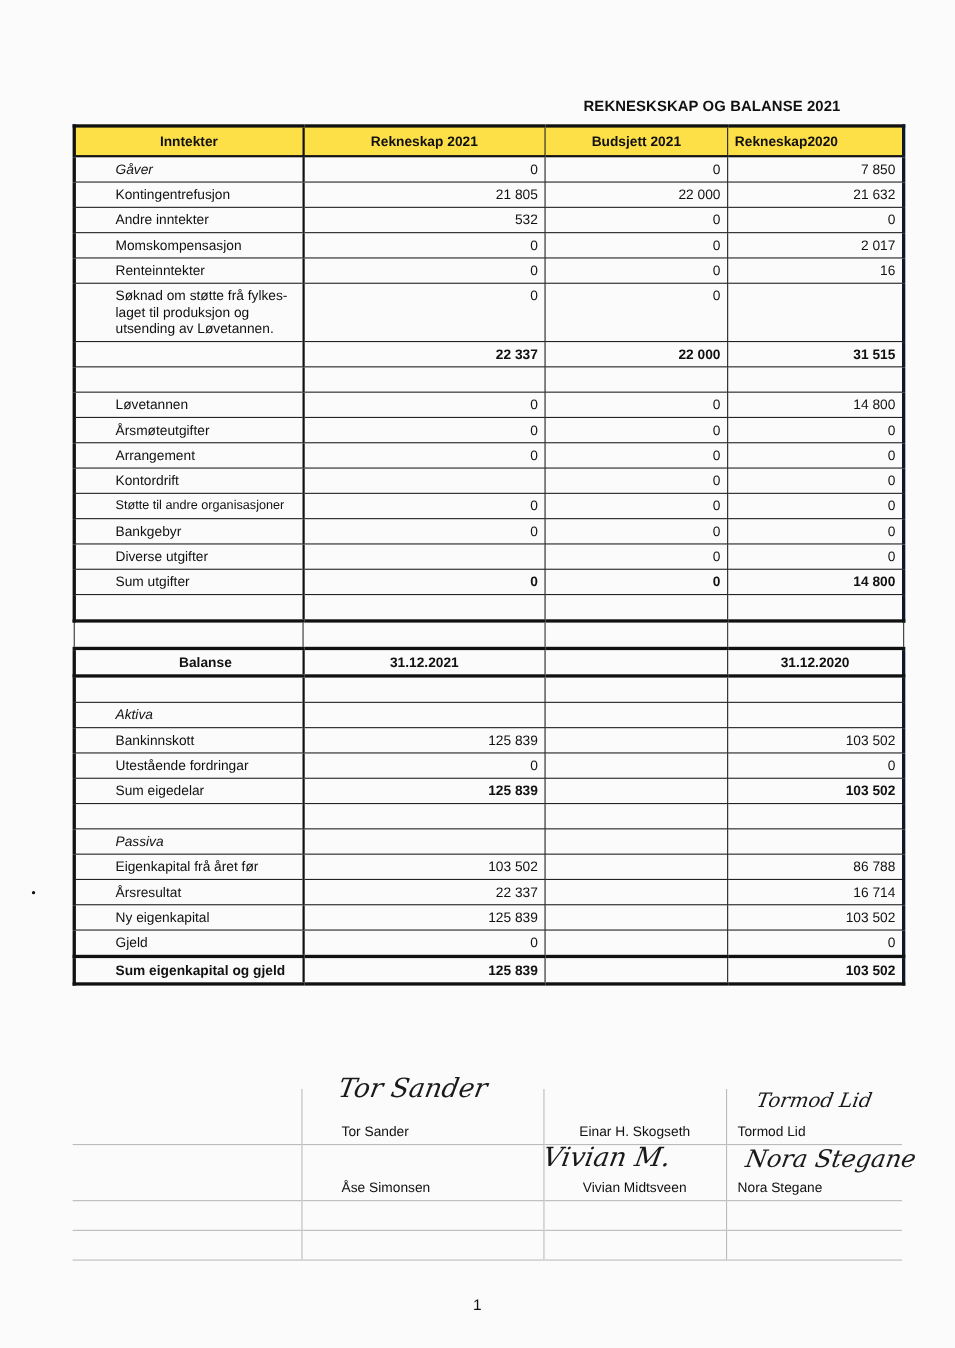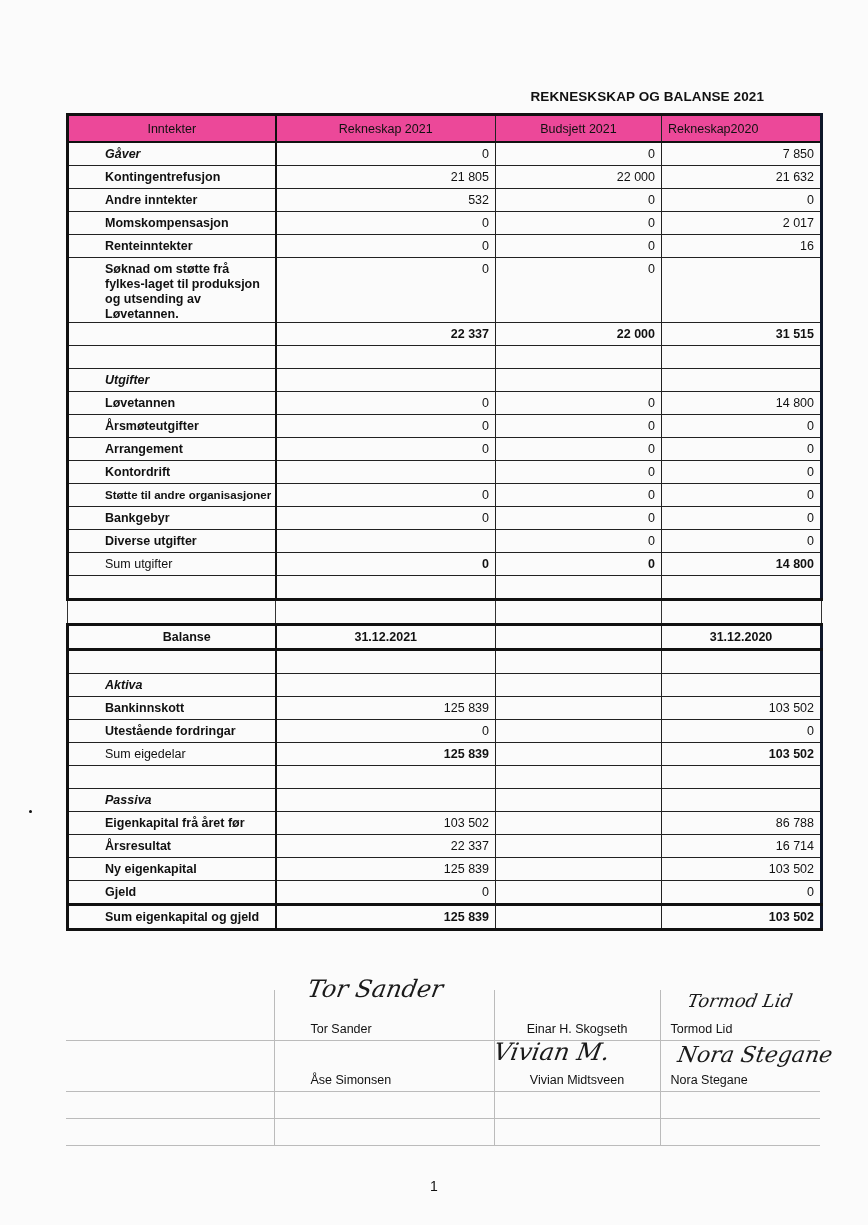--- a/index.html
+++ b/index.html
@@ -18,22 +18,22 @@
     .tbl td {
       border: 1px solid #222; height: 22px; padding: 0 6px; vertical-align: middle;
       white-space: nowrap;
     }
     .tbl col.c0 { width: 208px; }
     .tbl col.c1 { width: 220px; }
     .tbl col.c2 { width: 166px; }
     .tbl col.c3 { width: 160px; }
     .tbl td.lab { padding-left: 36px; }
     .tbl td.num { text-align: right; }
-    .tbl td.c0 { border-right: 2px solid #111; font-weight: bold; }
-    .tbl tr.hdr td { background: #ec4899; font-weight: normal; text-align: center; height: 25px; border-top: 3px solid #111; border-bottom: 2px solid #111; }
+    .tbl td.c0 { border-right: 2px solid #111; }
+    .tbl tr.hdr td { background: #fde047; font-weight: bold; text-align: center; height: 25px; border-top: 3px solid #111; border-bottom: 2px solid #111; }
     .tbl tr.hdr td.left { text-align: left; }
     .tbl tr td:first-child { border-left: 3px solid #111; }
     .tbl tr td:last-child { border-right: 3px solid #0f172a; }
     .tbl tr.it td.lab { font-style: italic; }
     .tbl tr.bold td { font-weight: bold; }
     .tbl tr.tall td { height: 48px; vertical-align: top; padding-top: 4px; }
     .tbl tr.tall td.lab { white-space: normal; line-height: 15px; font-size: 12.5px; margin-top: 30px; }
     .tbl tr.boxbot td { border-bottom: 3px solid #111; }
     .tbl tr.plain td { border-left: 1px solid #333; border-right: 1px solid #333; }
     .tbl tr.plain td:first-child { border-left: 1px solid #333; }
@@ -122,26 +122,20 @@
     <td class="num">22 337</td>
     <td class="num">22 000</td>
     <td class="num">31 515</td>
   </tr>
   <tr>
     <td class="c0"></td>
         <td></td>
         <td></td>
         <td></td>
   </tr>
-  <tr class="it">
-    <td class="c0 lab">Utgifter</td>
-    <td></td>
-        <td></td>
-        <td></td>
-  </tr>
 
   <tr>
     <td class="c0 lab">Løvetannen</td>
     <td class="num">0</td>
     <td class="num">0</td>
     <td class="num">14 800</td>
   </tr>
   <tr>
     <td class="c0 lab">Årsmøteutgifter</td>
     <td class="num">0</td>

